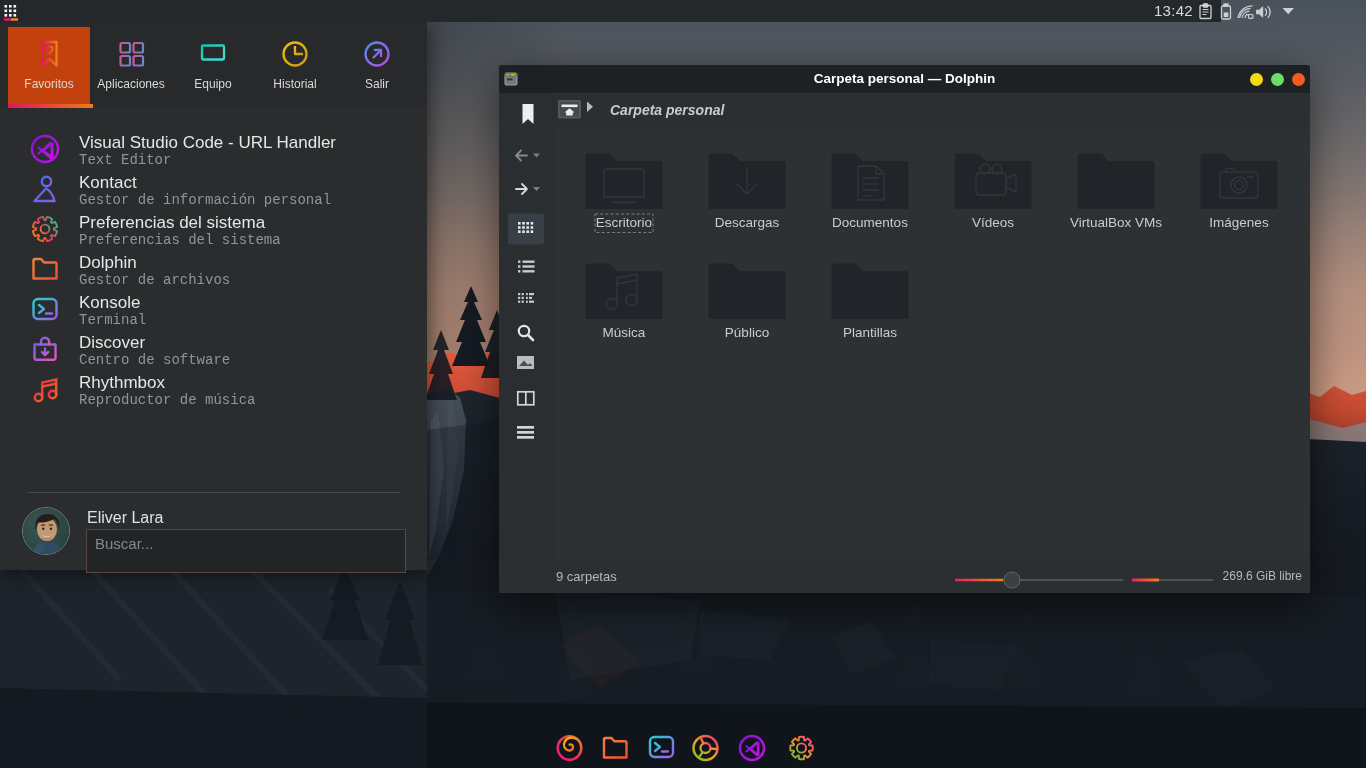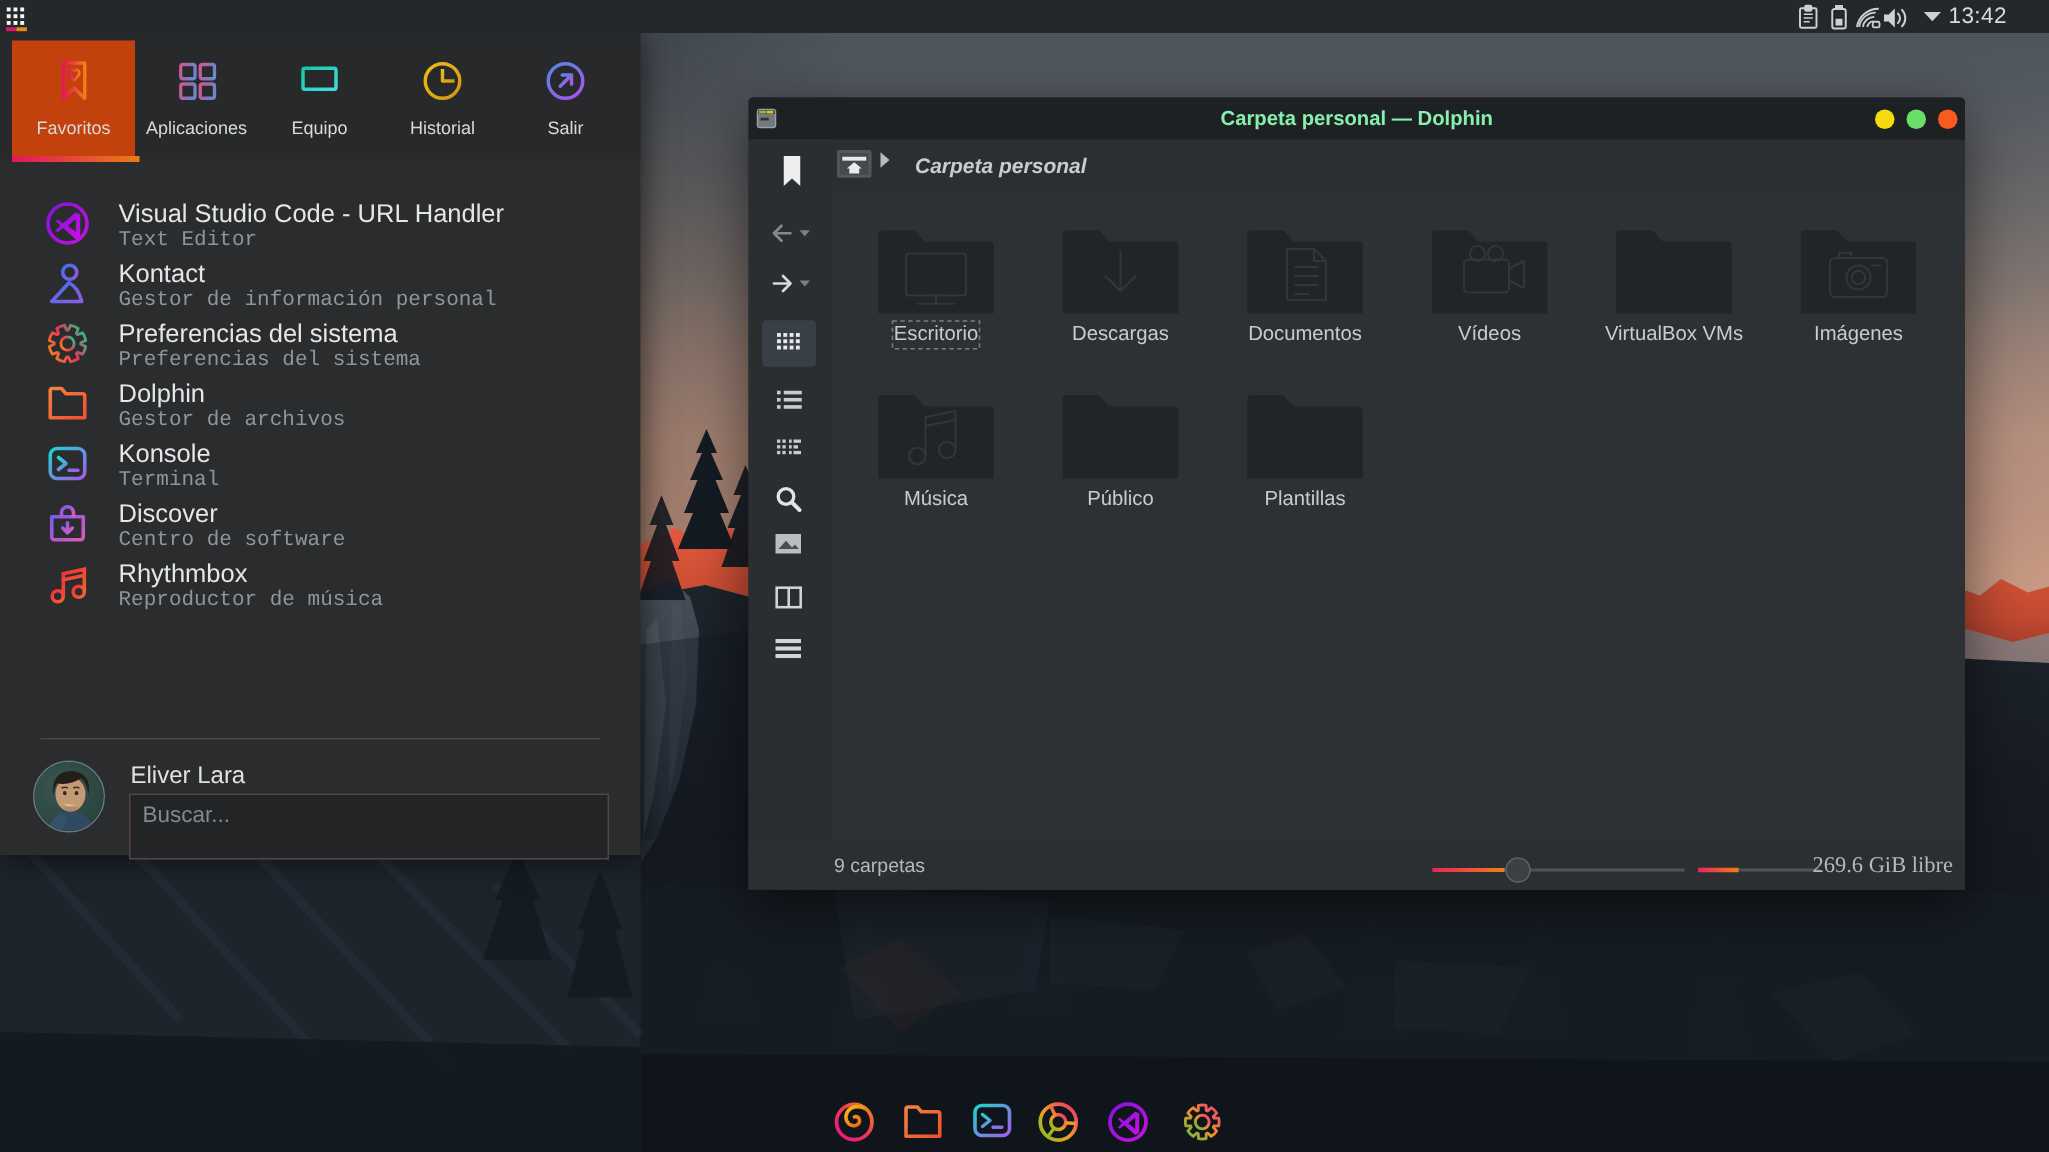--- a/index.html
+++ b/index.html
@@ -9,21 +9,21 @@
 
   
   #wall { left:0; top:0; width:1366px; height:768px;
     background:linear-gradient(180deg,
       #49525b 0%, #565b62 9%, #696769 17%, #7f7470 24%,
       #9d8378 31%, #b48f7e 38%, #bd9280 45%, #c79982 50%,
       #c59a85 52%, #2a313a 57%, #1e252d 65%, #181e26 78%, #131820 92%, #11151c 100%);
   }
 
   
-  #topbar { left:0; top:0; width:1366px; height:22px; background:#24282b; z-index:40; }
+  #topbar { left:0; top:0; width:1221px; height:22px; background:#24282b; z-index:40; }
   .clock { position:absolute; right:28px; top:2px; font-size:15px; color:#d7dbdd; letter-spacing:0.3px; }
 
   
   #launcher { left:0; top:22px; width:427px; height:548px; background:#2a2c2e; z-index:30;
      box-shadow: 2px 4px 18px rgba(0,0,0,0.5); }
   #tabstrip { position:absolute; left:0; top:0; width:427px; height:84px; background:#28292b; }
   .tab { position:absolute; top:5px; width:82px; height:79px; text-align:center; }
   .tab.sel { background:#c2410c; }
   .tab .ticon { margin-top:10px; }
   .tab .tlabel { font-size:12px; color:#d8dadb; margin-top:2px; }
@@ -42,31 +42,31 @@
   #searchbox { position:absolute; left:86px; top:507px; width:320px; height:44px;
     background:#222426; border:1px solid #574545; }
   #searchbox span { position:absolute; left:8px; top:5px; font-size:15px; color:#84898d; }
 
   
   #win { left:499px; top:65px; width:811px; height:528px; background:#2c2f32; z-index:20;
     border-radius:3px 3px 0 0; box-shadow: 0 10px 40px rgba(0,0,0,0.55); }
   #titlebar { position:absolute; left:0; top:0; width:811px; height:28px; background:#1e2124;
     border-radius:3px 3px 0 0; }
   #titlebar .title { position:absolute; left:0; top:6px; width:811px; text-align:center;
-    font-size:13.5px; font-weight:bold; color:#86efac; }
+    font-size:13.5px; font-weight:bold; color:#ffffff; }
   .wbtn { position:absolute; top:8px; width:13px; height:13px; border-radius:50%; }
   #toolbar { position:absolute; left:0; top:28px; width:811px; height:36px;font-style:italic; }
   #crumbtext { position:absolute; left:111px; top:9px; font-size:14px; font-weight:bold; color:#c9cccd; }
 
   #viewarea { position:absolute; left:56px; top:64px; width:755px; height:464px; background:#2e3134; }
   #sidebar { position:absolute; left:0; top:28px; width:56px; height:500px; background:#2b2e31; }
 
   #statusbar { position:absolute; left:0; top:496px; width:811px; height:32px; background:#2c2f32; }
   #statusbar .left { position:absolute; left:57px; top:8px; font-size:13px; color:#b6b9bb; }
-  #statusbar .right { position:absolute; right:8px; top:8px; font-size:15px; color:#b6b9bb;font-family:Liberation Serif, serif; }
+  #statusbar .right { position:absolute; right:8px; top:8px; font-size:12px; color:#b6b9bb; }
 
   
   #dock { left:548px; top:730px; width:280px; height:40px; z-index:10; }
 </style>
 </head>
 <body>
 <div id="stage">
   <div id="wall" class="abs"></div>
   <svg id="scenery" class="abs" style="left:0;top:0" width="1366" height="768" viewBox="0 0 1366 768">
     <defs>

